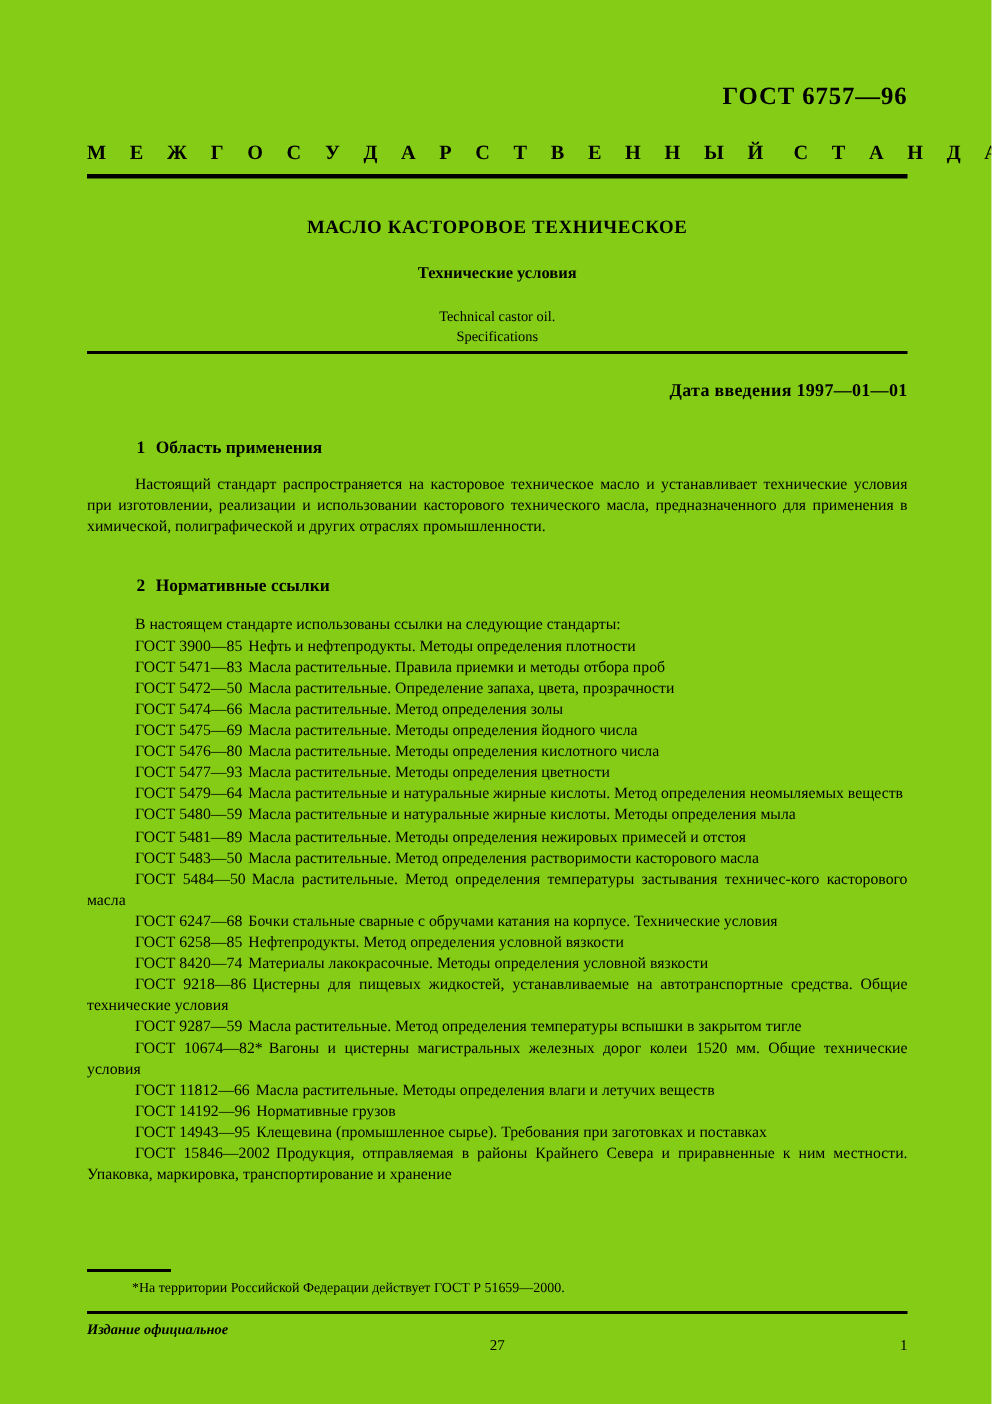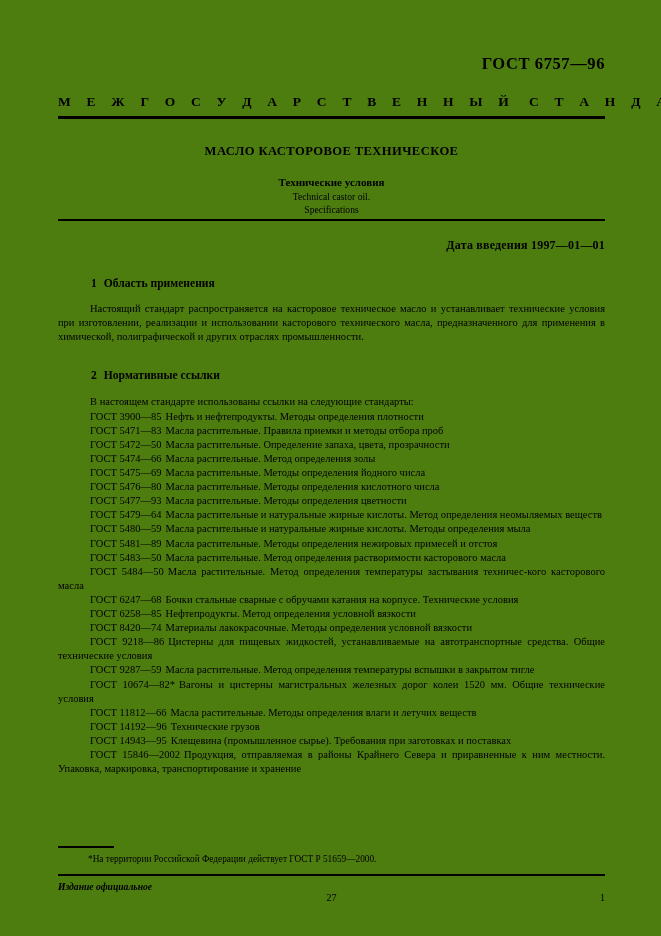--- a/index.html
+++ b/index.html
@@ -10,21 +10,21 @@
   }
   body {
     font-family: "Liberation Serif", "DejaVu Serif", serif;
     color: #000000;
   }
   .page {
     position: relative;
     width: 661px;
     height: 936px;
     margin: 0;
-    background: #4d7c0f;
+    background: #84cc16;
     overflow: hidden;
   }
   .content {
     position: absolute;
     left: 58px;
     top: 0;
     width: 547px;
     height: 936px;
   }
 
@@ -71,21 +71,21 @@
   .title-sub {
     text-align: center;
     font-weight: bold;
     font-size: 11px;
     margin-top: 17px;
     line-height: 1.2;
   }
   .title-en {
     text-align: center;
     font-size: 9.6px;
-    margin-top: 2px;
+    margin-top: 17px;
     line-height: 1.35;
   }
   .title-en div {
     line-height: 1.3;
   }
 
   
   .mks {
     margin-top: 21px;
     font-size: 10.2px;
@@ -257,21 +257,21 @@
         <div class="ref"><span class="code">ГОСТ 5481—89</span><span class="sp"></span><span>Масла растительные. Методы определения нежировых примесей и отстоя</span></div>
         <div class="ref"><span class="code">ГОСТ 5483—50</span><span class="sp"></span><span>Масла растительные. Метод определения растворимости касторового масла</span></div>
         <div class="ref just"><span class="code">ГОСТ 5484—50</span><span class="sp"></span><span>Масла растительные. Метод определения температуры застывания техничес-кого касторового масла</span></div>
         <div class="ref"><span class="code">ГОСТ 6247—68</span><span class="sp"></span><span>Бочки стальные сварные с обручами катания на корпусе. Технические условия</span></div>
         <div class="ref"><span class="code">ГОСТ 6258—85</span><span class="sp"></span><span>Нефтепродукты. Метод определения условной вязкости</span></div>
         <div class="ref"><span class="code">ГОСТ 8420—74</span><span class="sp"></span><span>Материалы лакокрасочные. Методы определения условной вязкости</span></div>
         <div class="ref just"><span class="code">ГОСТ 9218—86</span><span class="sp"></span><span>Цистерны для пищевых жидкостей, устанавливаемые на автотранспортные средства. Общие технические условия</span></div>
         <div class="ref just"><span class="code">ГОСТ 9287—59</span><span class="sp"></span><span>Масла растительные. Метод определения температуры вспышки в закрытом тигле</span></div>
         <div class="ref just"><span class="code">ГОСТ 10674—82*</span><span class="sp"></span><span>Вагоны и цистерны магистральных железных дорог колеи 1520 мм. Общие технические условия</span></div>
         <div class="ref"><span class="code">ГОСТ 11812—66</span><span class="sp"></span><span>Масла растительные. Методы определения влаги и летучих веществ</span></div>
-        <div class="ref"><span class="code">ГОСТ 14192—96</span><span class="sp"></span><span>Технические грузов</span></div>
+        <div class="ref"><span class="code">ГОСТ 14192—96</span><span class="sp"></span><span>Нормативные грузов</span></div>
         <div class="ref"><span class="code">ГОСТ 14943—95</span><span class="sp"></span><span>Клещевина (промышленное сырье). Требования при заготовках и поставках</span></div>
         <div class="ref just"><span class="code">ГОСТ 15846—2002</span><span class="sp"></span><span>Продукция, отправляемая в районы Крайнего Севера и приравненные к ним местности. Упаковка, маркировка, транспортирование и хранение</span></div>
       </div>
 
     <div class="fn-zone">
       <div class="fn-rule"></div>
       <div class="fn-text">*На территории Российской Федерации действует ГОСТ Р 51659—2000.</div>
       <div class="rule-bottom"></div>
       <div class="pub-line">Издание официальное</div>
       <div class="page-nums">

